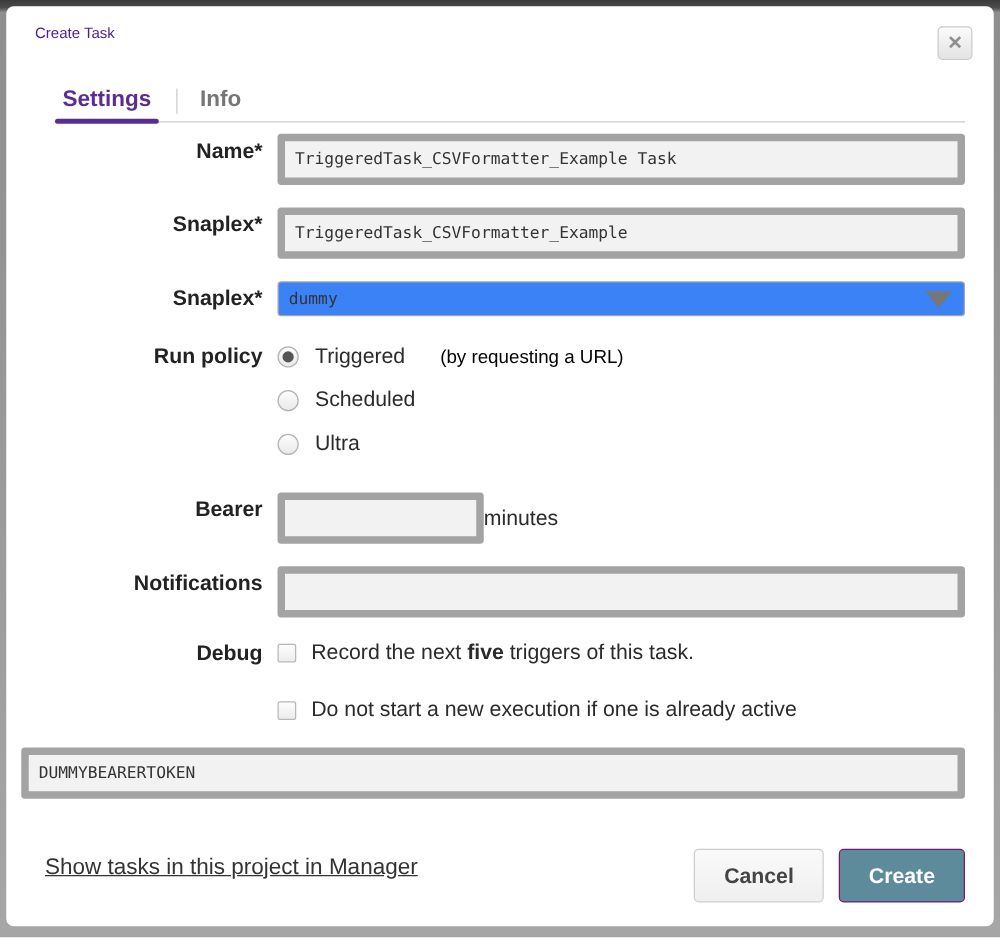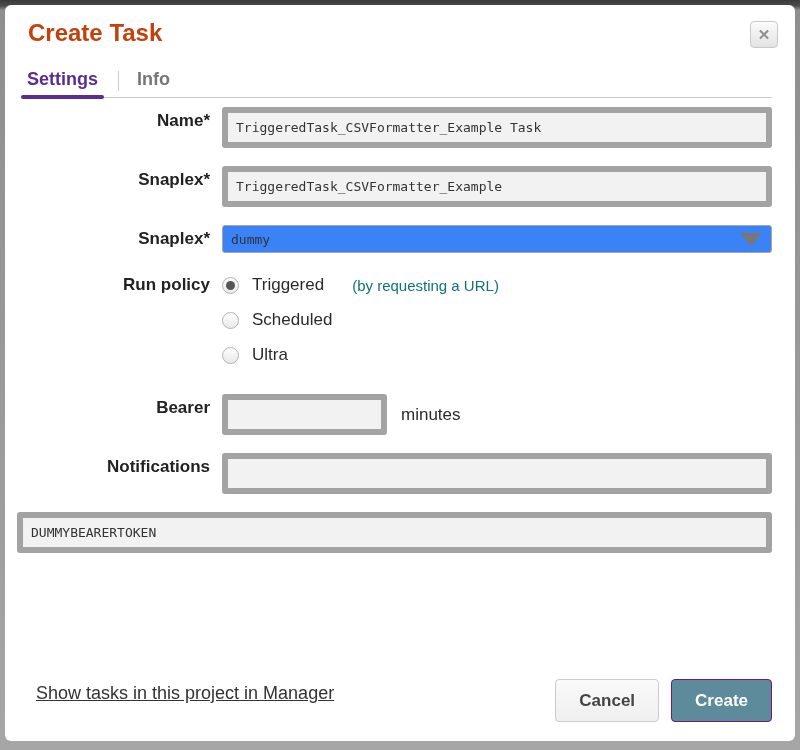--- a/index.html
+++ b/index.html
@@ -13,34 +13,34 @@
     position: relative; width: 800px; height: 750px;
     background: linear-gradient(180deg, #3a3a3a 0px, #4c4c4c 6px, #8e8e8e 10px, #a6a6a6 100%);
   }
   .dialog {
     position: absolute; left: 5px; top: 5px; right: 5px; bottom: 9px;
     background: #ffffff; border-radius: 6px;
   }
   
   .dlg-title {
     position: absolute; top: 14px; left: 23px;
-    font-size: 24px; font-weight: bold; color: #c2410c;
+    font-size: 12px; font-weight: normal; color: #4c1d95;
   }
   .close-btn {
     position: absolute; top: 16px; right: 17px;
     width: 28px; height: 27px;
     border: 1px solid #c9c9c9; border-radius: 4px;
     background: linear-gradient(#fbfbfb, #e3e3e3);
     color: #8f8f8f; font-size: 15px; font-weight: bold;
     display: flex; align-items: center; justify-content: center;
     cursor: pointer; line-height: 1;
   }
   
   .tabs {
-    position: absolute; top: 64px; left: 16px; right: 23px;
+    position: absolute; top: 64px; left: 39px; right: 23px;
     display: flex; align-items: flex-end;
     border-bottom: 1px solid #cccccc;
   }
   .tab {
     position: relative;
     font-size: 18px; font-weight: bold;
     padding: 0 6px 7px 6px;
     cursor: pointer;
   }
   .tab.active { color: #5b2d90; }
@@ -87,24 +87,24 @@
   .radio-circle {
     width: 17px; height: 17px; flex: none;
     border: 1px solid #b3b3b3; border-radius: 50%;
     background: linear-gradient(#fdfdfd, #e9e9e9);
     display: flex; align-items: center; justify-content: center;
   }
   .radio-circle.selected::after {
     content: ""; width: 9px; height: 9px; border-radius: 50%; background: #555555;
   }
   .radio-label { font-size: 17px; color: #2b2b2b; margin-left: 13px; }
-  .radio-hint { font-size: 15px; color: #0f766e; margin-left: 28px; }
+  .radio-hint { font-size: 15px; color: #000000; margin-left: 28px; }
   
   .timeout-input { width: 165px; }
-  .suffix-text { font-size: 17px; color: #2b2b2b; margin-left: 14px; }
+  .suffix-text { font-size: 17px; color: #2b2b2b; margin-left: 0; }
   .inline { display: flex; align-items: center; }
   
   .check-row { display: flex; align-items: center; cursor: pointer; }
   .checkbox {
     width: 15px; height: 15px; flex: none;
     border: 1px solid #b7b7b7; border-radius: 2px;
     background: linear-gradient(#fdfdfd, #ececec);
   }
   .check-label { font-size: 17px; color: #2b2b2b; margin-left: 12px; }
   .row-debug2 { margin-top: 26px; margin-bottom: 20px; }
@@ -204,20 +204,33 @@
         </div>
       </div>
 
       <div class="row">
         <div class="row-label">Notifications</div>
         <div class="row-control">
           <input class="text-input" type="text" value="" style="">
         </div>
       </div>
 
+      <div class="row" style="margin-bottom:0;">
+        <div class="row-label" style="padding-top:1px;">Debug</div>
+        <div class="row-control">
+          <div class="check-row">
+            <span class="checkbox"></span>
+            <span class="check-label"><span>Record the next </span><b>five</b><span> triggers of this task.</span></span>
+          </div>
+          <div class="check-row row-debug2">
+            <span class="checkbox"></span>
+            <span class="check-label">Do not start a new execution if one is already active</span>
+          </div>
+        </div>
+      </div>
 
       <div class="row">
         <div class="row-control">
           <input class="text-input" type="text" value="DUMMYBEARERTOKEN" style="">
         </div>
       </div>
 
     </div>
 
     <a class="footer-link">Show tasks in this project in Manager</a>

